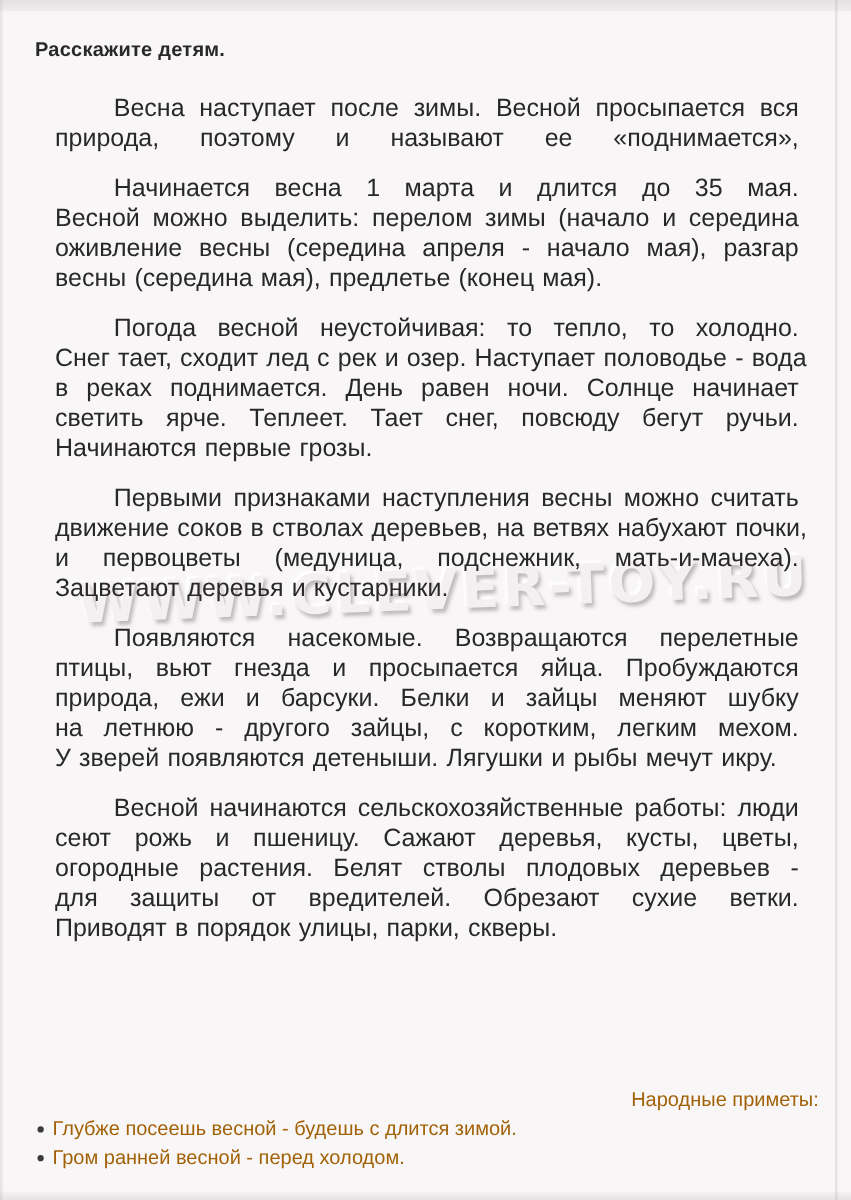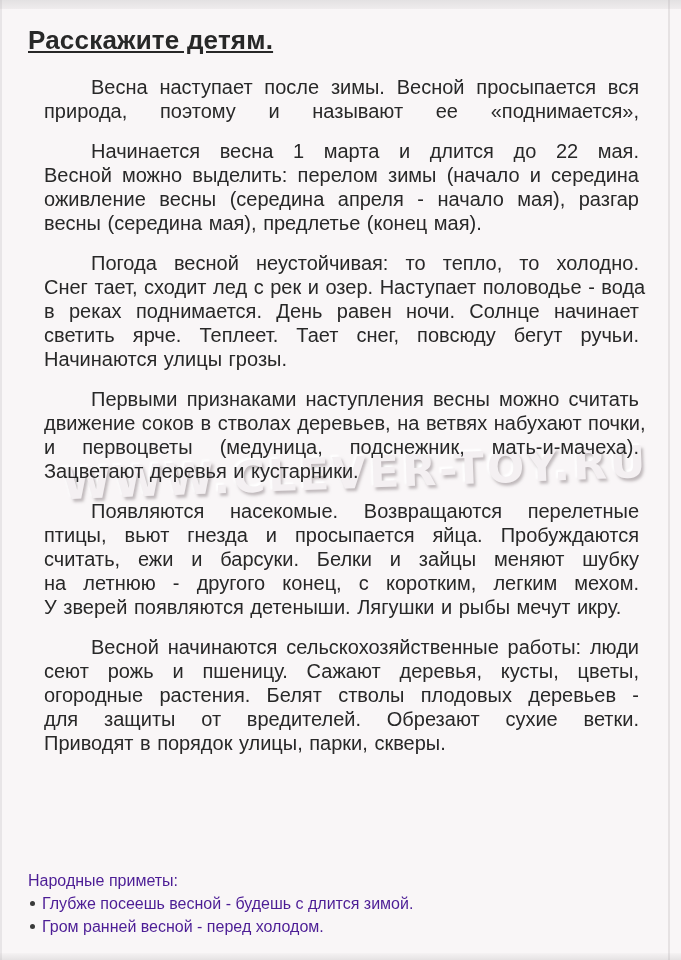--- a/index.html
+++ b/index.html
@@ -35,38 +35,37 @@
     color:#f4f0f2;
     text-shadow:2px 3px 3px rgba(135,125,130,0.50), -2px -2px 2px #ffffff;
     transform:rotate(-2.2deg);
     z-index:0;
   }
   .content{
     position:absolute;left:28px;top:26px;width:627px;z-index:1;
   }
   .title{
     margin:0 0 20px 0;
-    font-size:26px;line-height:29px;font-weight:700;
+    font-size:16px;line-height:29px;font-weight:700;
     letter-spacing:0.2px;
-    text-decoration:underline;
   }
   .para{margin:16px;}
   .line{
     font-size:20px;line-height:24px;height:24px;
     text-align:justify;
     text-align-last:justify;
     word-spacing:1px;
     white-space:nowrap;
     overflow:visible;
   }
   .line.first{padding-left:47px;}
   .line.last{text-align-last:left;white-space:normal;}
   .footer{
     position:absolute;left:28px;top:869px;width:627px;z-index:1;
-    font-size:16px;line-height:23px;color:#4c1d95;
+    font-size:16px;line-height:23px;color:#a16207;text-align:right;
   }
   .footer-heading{height:23px;}
   .bullet-row{display:flex;align-items:flex-start;height:23px;}
   .dot{
     flex:none;width:5px;height:5px;border-radius:50%;
     background:#3a3a3a;margin:9px 7px 0 2px;
   }
 </style>
 </head>
 <body>
@@ -75,43 +74,43 @@
   <div class="watermark">WWW.CLEVER-TOY.RU</div>
 
   <div class="content">
     <h1 class="title">Расскажите детям.</h1>
     <div id="paragraphs">
         <div class="para">
           <div class="line first">Весна наступает после зимы. Весной просыпается вся</div>
           <div class="line">природа, поэтому и называют ее «поднимается»,</div>
         </div>
         <div class="para">
-          <div class="line first">Начинается весна 1 марта и длится до 22 мая.</div>
+          <div class="line first">Начинается весна 1 марта и длится до 35 мая.</div>
           <div class="line">Весной можно выделить: перелом зимы (начало и середина</div>
           <div class="line">оживление весны (середина апреля - начало мая), разгар</div>
           <div class="line last">весны (середина мая), предлетье (конец мая).</div>
         </div>
         <div class="para">
           <div class="line first">Погода весной неустойчивая: то тепло, то холодно.</div>
           <div class="line">Снег тает, сходит лед с рек и озер. Наступает половодье - вода</div>
           <div class="line">в реках поднимается. День равен ночи. Солнце начинает</div>
           <div class="line">светить ярче. Теплеет. Тает снег, повсюду бегут ручьи.</div>
-          <div class="line last">Начинаются улицы грозы.</div>
+          <div class="line last">Начинаются первые грозы.</div>
         </div>
         <div class="para">
           <div class="line first">Первыми признаками наступления весны можно считать</div>
           <div class="line">движение соков в стволах деревьев, на ветвях набухают почки,</div>
           <div class="line">и первоцветы (медуница, подснежник, мать-и-мачеха).</div>
           <div class="line last">Зацветают деревья и кустарники.</div>
         </div>
         <div class="para">
           <div class="line first">Появляются насекомые. Возвращаются перелетные</div>
           <div class="line">птицы, вьют гнезда и просыпается яйца. Пробуждаются</div>
-          <div class="line">считать, ежи и барсуки. Белки и зайцы меняют шубку</div>
-          <div class="line">на летнюю - другого конец, с коротким, легким мехом.</div>
+          <div class="line">природа, ежи и барсуки. Белки и зайцы меняют шубку</div>
+          <div class="line">на летнюю - другого зайцы, с коротким, легким мехом.</div>
           <div class="line last">У зверей появляются детеныши. Лягушки и рыбы мечут икру.</div>
         </div>
         <div class="para">
           <div class="line first">Весной начинаются сельскохозяйственные работы: люди</div>
           <div class="line">сеют рожь и пшеницу. Сажают деревья, кусты, цветы,</div>
           <div class="line">огородные растения. Белят стволы плодовых деревьев -</div>
           <div class="line">для защиты от вредителей. Обрезают сухие ветки.</div>
           <div class="line last">Приводят в порядок улицы, парки, скверы.</div>
         </div>
       </div>

